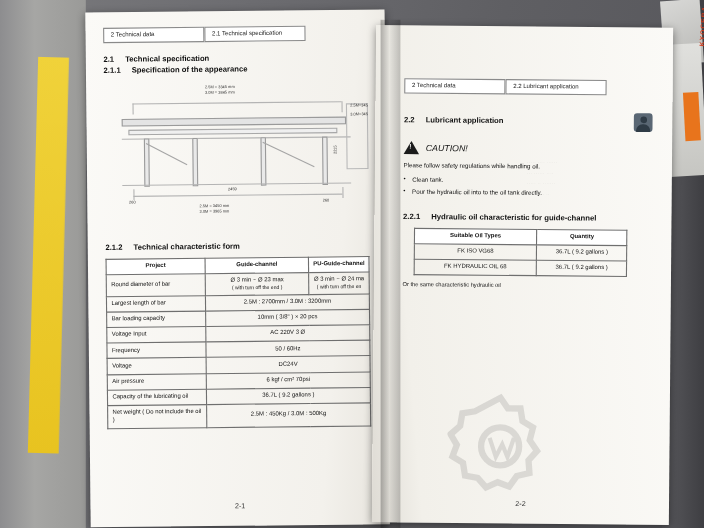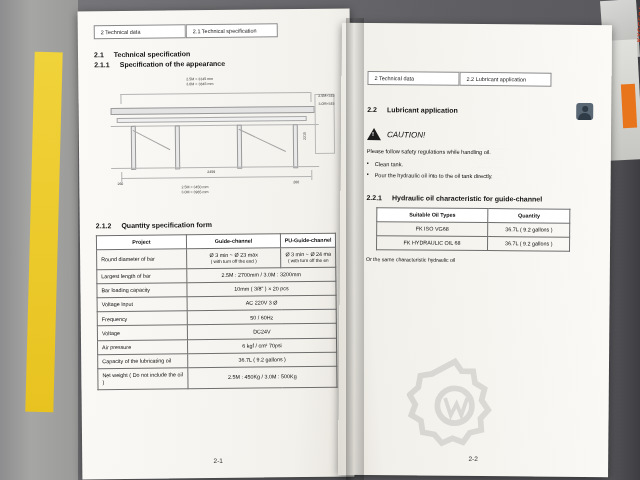--- a/index.html
+++ b/index.html
@@ -232,21 +232,21 @@
         <div class="dimtxt" style="left:196px;top:104px;">260</div>
 
         <div class="dim-bot" style="position:absolute;left:84px;top:108px;">
           <span>2.5M = 3450 mm</span><br>
           <span>3.0M = 3965 mm</span>
         </div>
       </div>
 
       <div class="sec-line" style="margin-top:16px;">
         <span class="sec-num">2.1.2</span>
-        <span class="t">Quantity specification form</span>
+        <span class="t">Technical characteristic form</span>
       </div>
 
       <table class="spec">
         <thead>
           <tr>
             <th style="width:38%">Project</th>
             <th style="width:40%">Guide-channel</th>
             <th style="width:22%">PU-Guide-channel</th>
           </tr>
         </thead>

